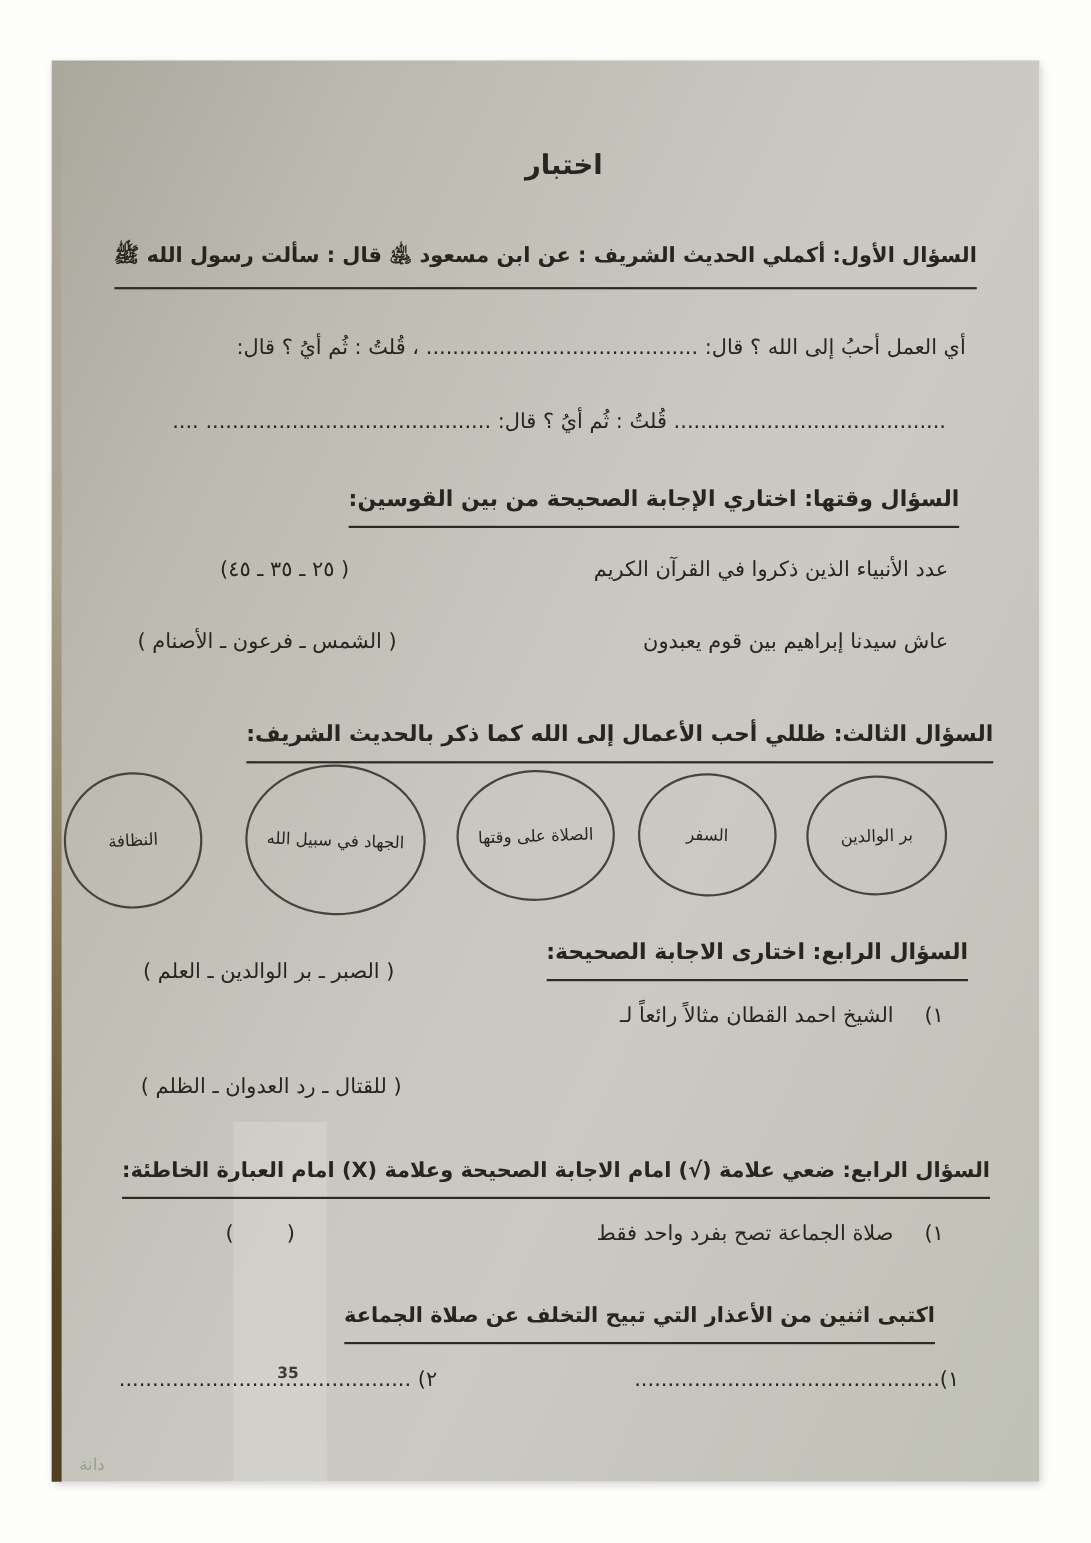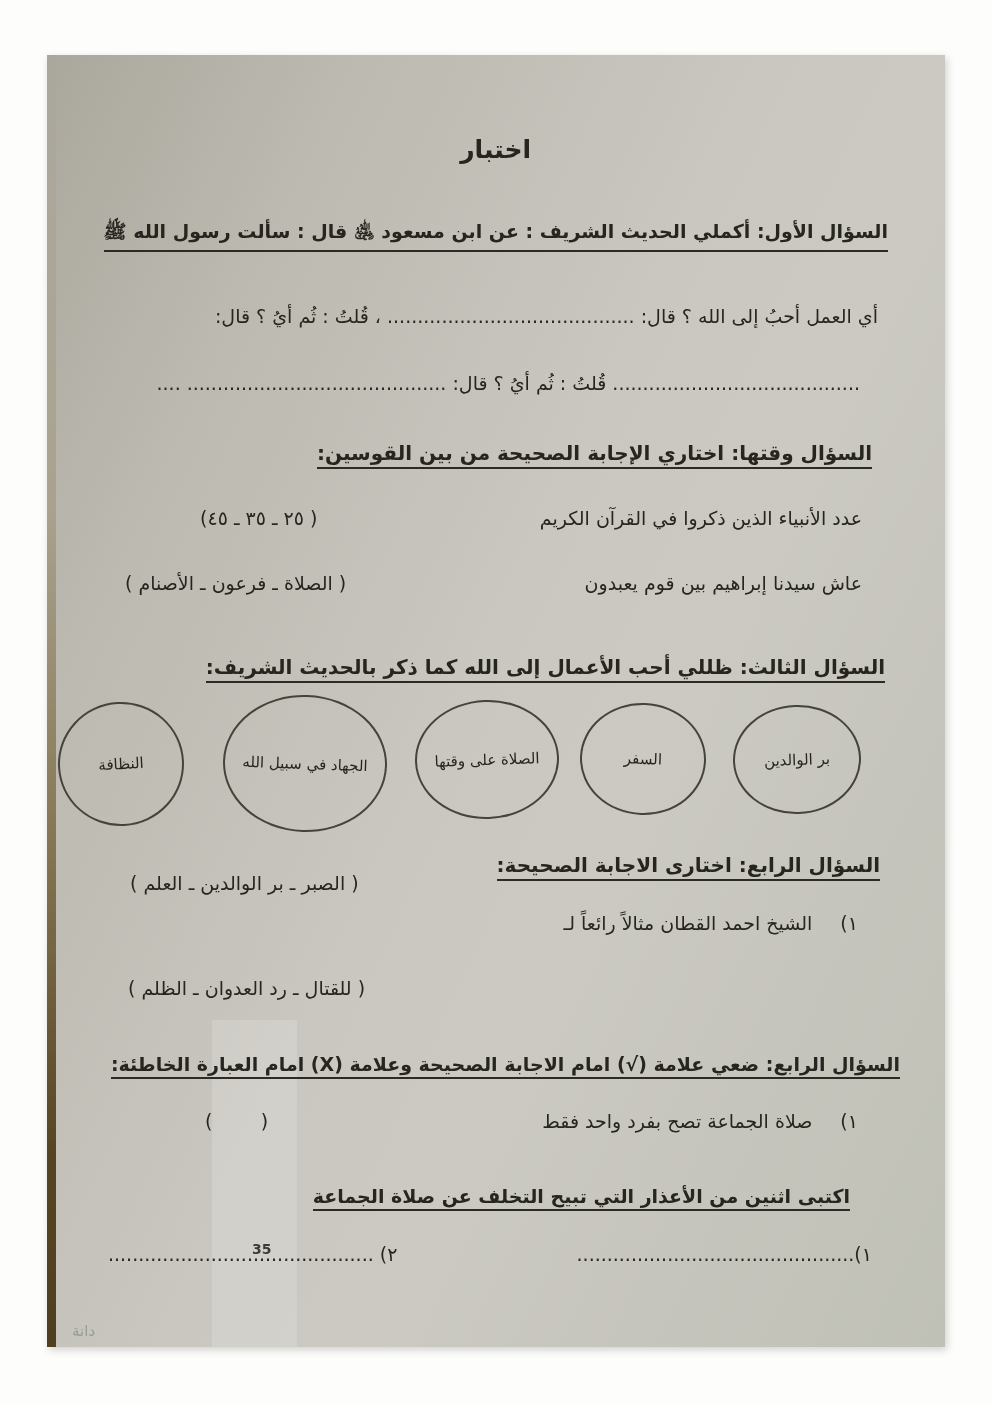--- a/index.html
+++ b/index.html
@@ -20,21 +20,21 @@
     position:absolute;left:0;top:0;width:9px;height:100%;
     background:linear-gradient(to bottom,rgba(130,110,60,0) 0%,rgba(130,108,58,0.25) 35%,rgba(105,85,40,0.7) 62%,rgba(80,62,28,0.95) 85%,rgba(72,56,24,0.95) 100%);
   }
   .light-band{
     position:absolute;left:165px;top:965px;width:85px;height:327px;
     background:rgba(255,255,255,0.16);
   }
   .abs{position:absolute;white-space:nowrap;}
   .hdr{
     font-weight:bold;font-size:20px;
-    padding-bottom:2px;border-bottom:2px solid #2b2a24;
+    padding-bottom:13px;border-bottom:2px solid #2b2a24;
   }
   .body-line{font-size:19px;}
   .title{font-weight:bold;font-size:25px;letter-spacing:1px;}
   .circle{
     position:absolute;border:2px solid #45433b;border-radius:50%;
     display:flex;align-items:center;justify-content:center;
     font-size:15px;text-align:center;line-height:1.2;
     background:transparent;
   }
   .num{display:inline-block;margin-left:28px;}
@@ -42,35 +42,35 @@
   .watermark{font-size:15px;color:#93a091;}
 </style>
 </head>
 <body>
 
 <div class="paper">
 
   <div class="edge-strip"></div>
   <div class="light-band"></div>
 
-  <div class="abs title" style="top:80px;right:414px;">اختبار</div>
+  <div class="abs title" style="top:80px;right:397px;">اختبار</div>
 
   <div class="abs hdr" style="top:165px;right:57px;font-size:19px;">السؤال الأول: أكملي الحديث الشريف : عن ابن مسعود ﵁ قال : سألت رسول الله ﷺ</div>
   <div class="abs body-line" style="top:250px;right:67px;">أي العمل أحبُ إلى الله ؟  قال: ......................................... ، قُلتُ : ثُم أيُ ؟  قال:</div>
   <div class="abs body-line" style="top:317px;right:85px;">......................................... قُلتُ : ثُم أيُ ؟ قال: ........................................... ....</div>
 
   <div class="abs hdr" style="top:386px;right:73px;">السؤال وقتها: اختاري الإجابة الصحيحة من بين القوسين:</div>
 
   <div class="abs body-line" style="top:452px;right:83px;">عدد الأنبياء الذين ذكروا في القرآن الكريم</div>
   <div class="abs body-line" style="top:452px;left:153px;">( ٢٥ ـ ٣٥ ـ ٤٥)</div>
 
   <div class="abs body-line" style="top:517px;right:83px;">عاش سيدنا إبراهيم بين قوم يعبدون</div>
-  <div class="abs body-line" style="top:517px;left:78px;">( الصلاة ـ فرعون ـ الأصنام )</div>
+  <div class="abs body-line" style="top:517px;left:78px;">( الشمس ـ فرعون ـ الأصنام )</div>
 
-  <div class="abs hdr" style="top:600px;right:60px;">السؤال الثالث: ظللي أحب الأعمال إلى الله كما ذكر بالحديث الشريف:</div>
+  <div class="abs hdr" style="top:600px;right:42px;">السؤال الثالث: ظللي أحب الأعمال إلى الله كما ذكر بالحديث الشريف:</div>
 
   <div class="circle" style="left:686px;top:650px;width:124px;height:105px;transform:rotate(-2deg);">
     <span>بر الوالدين</span>
   </div>
   <div class="circle" style="left:533px;top:648px;width:122px;height:108px;transform:rotate(2deg);">
     <span>السفر</span>
   </div>
   <div class="circle" style="left:368px;top:645px;width:140px;height:115px;transform:rotate(-2deg);">
     <span>الصلاة على وقتها</span>
   </div>

